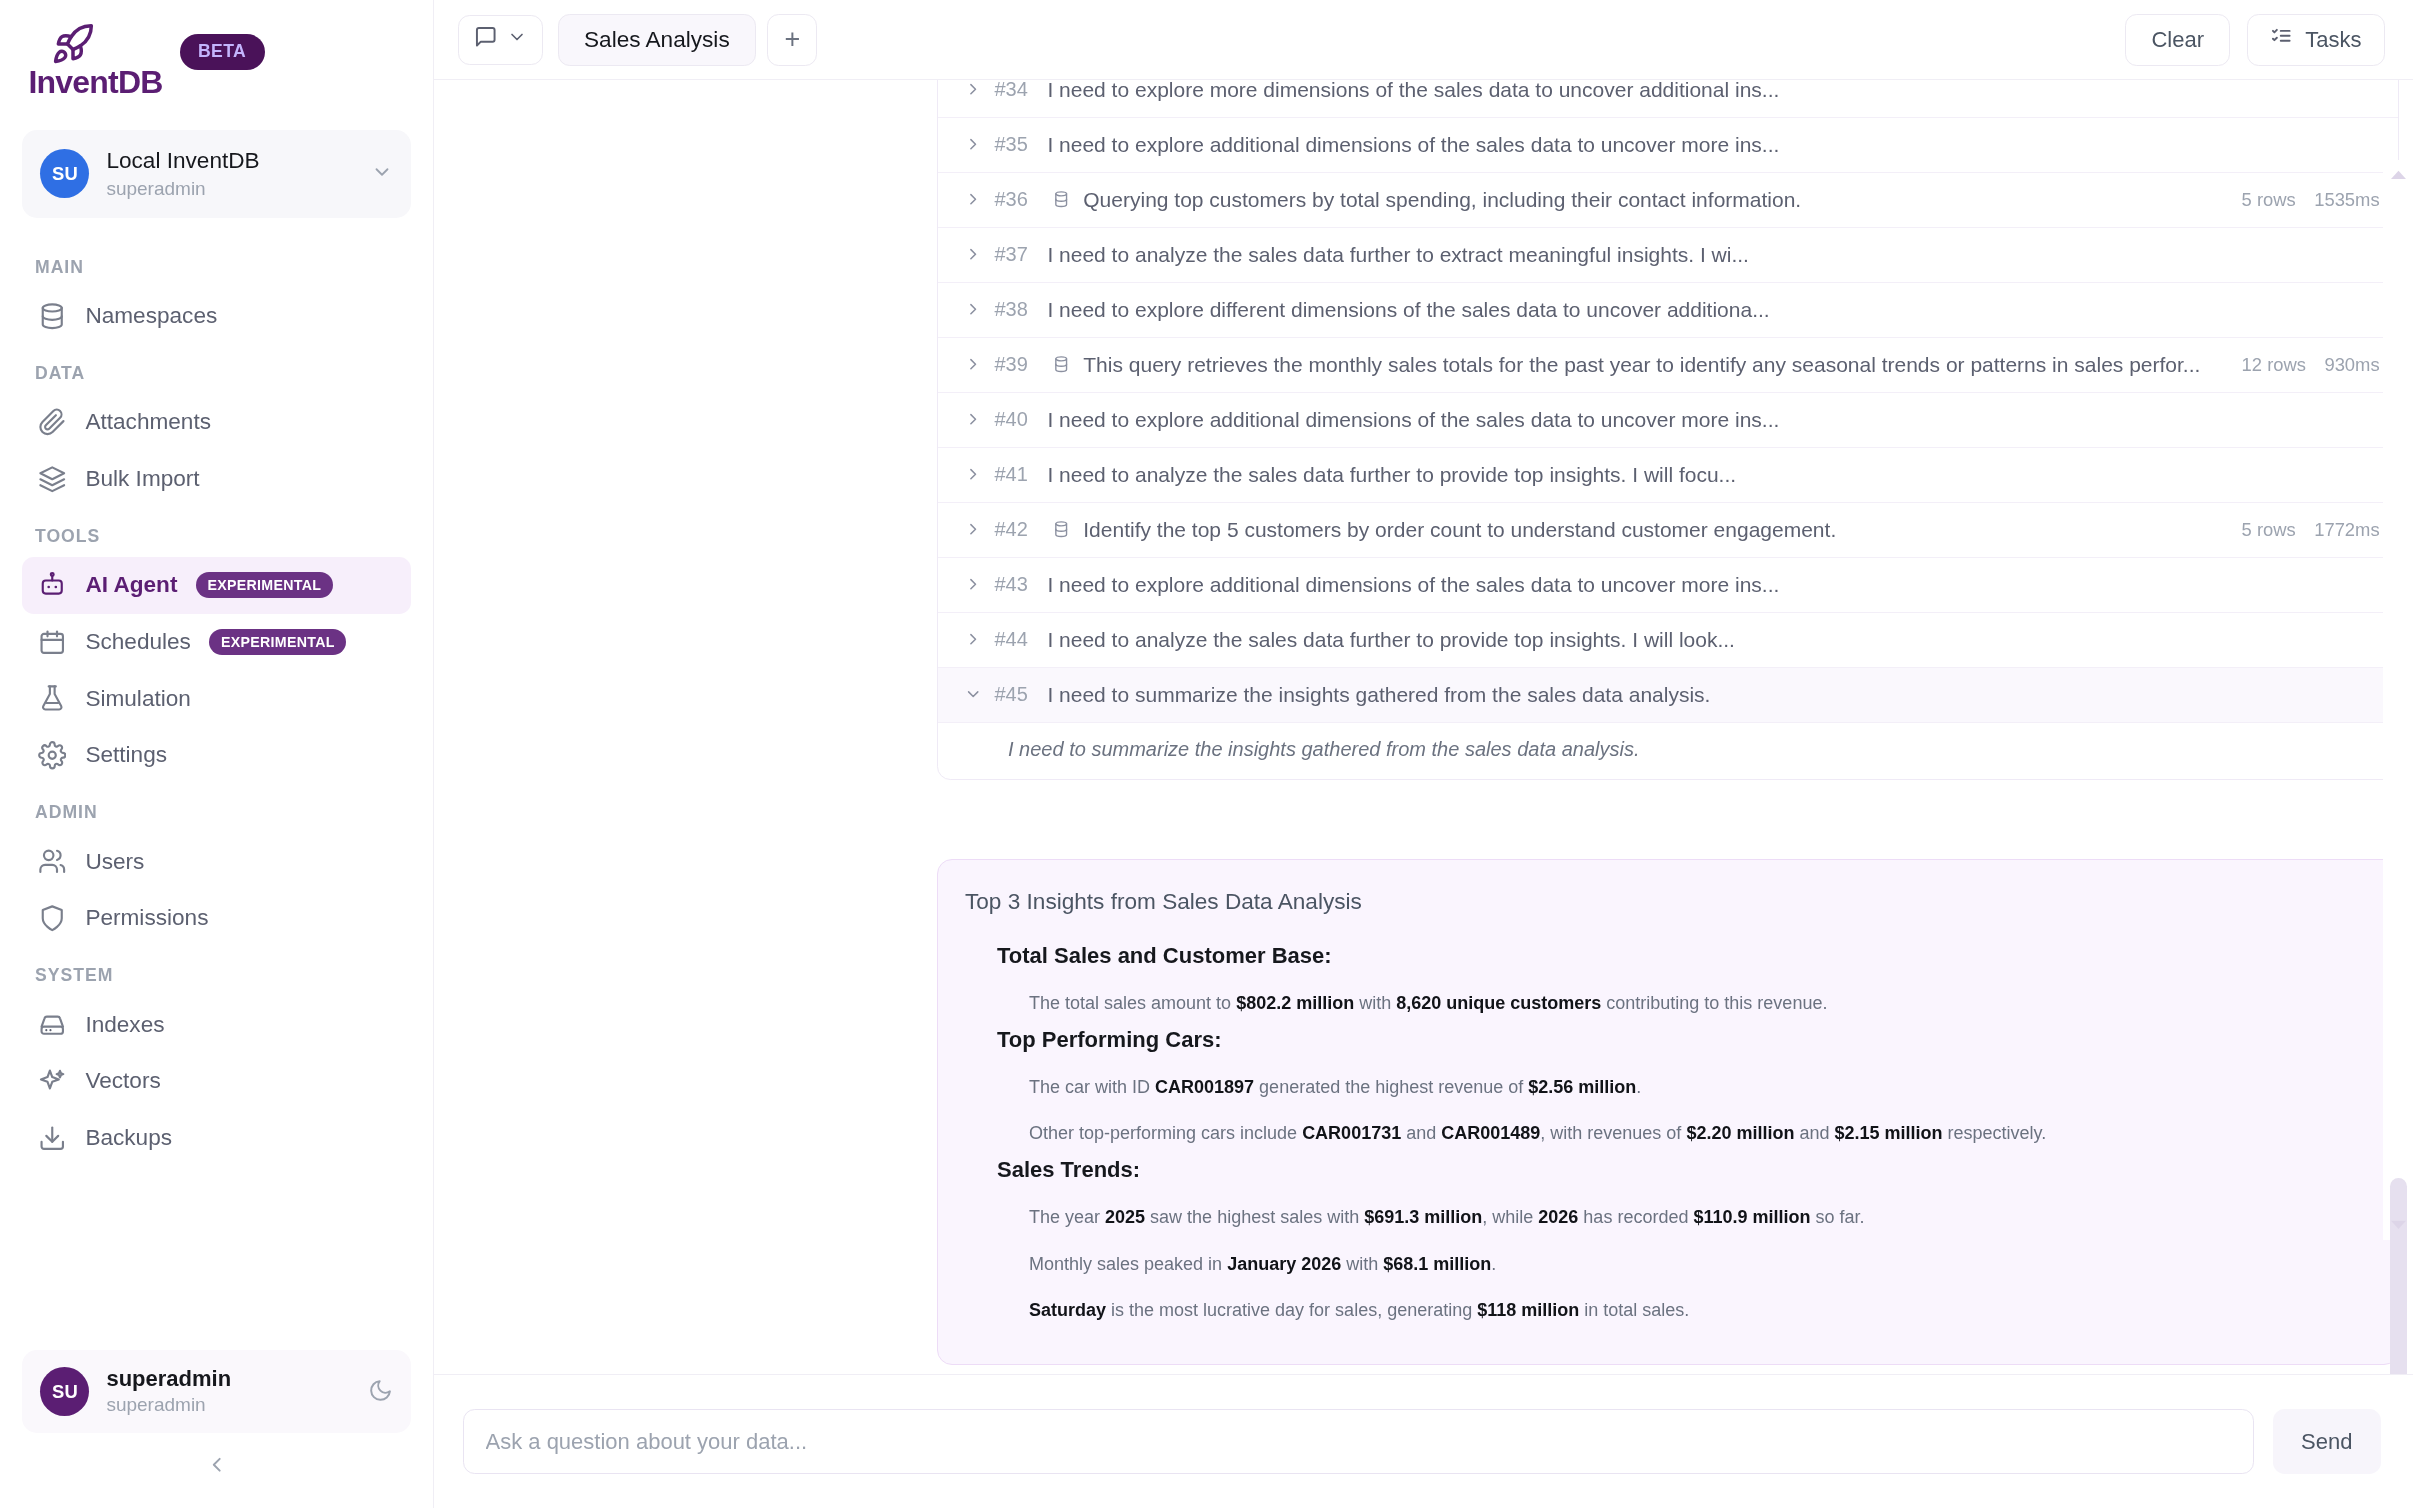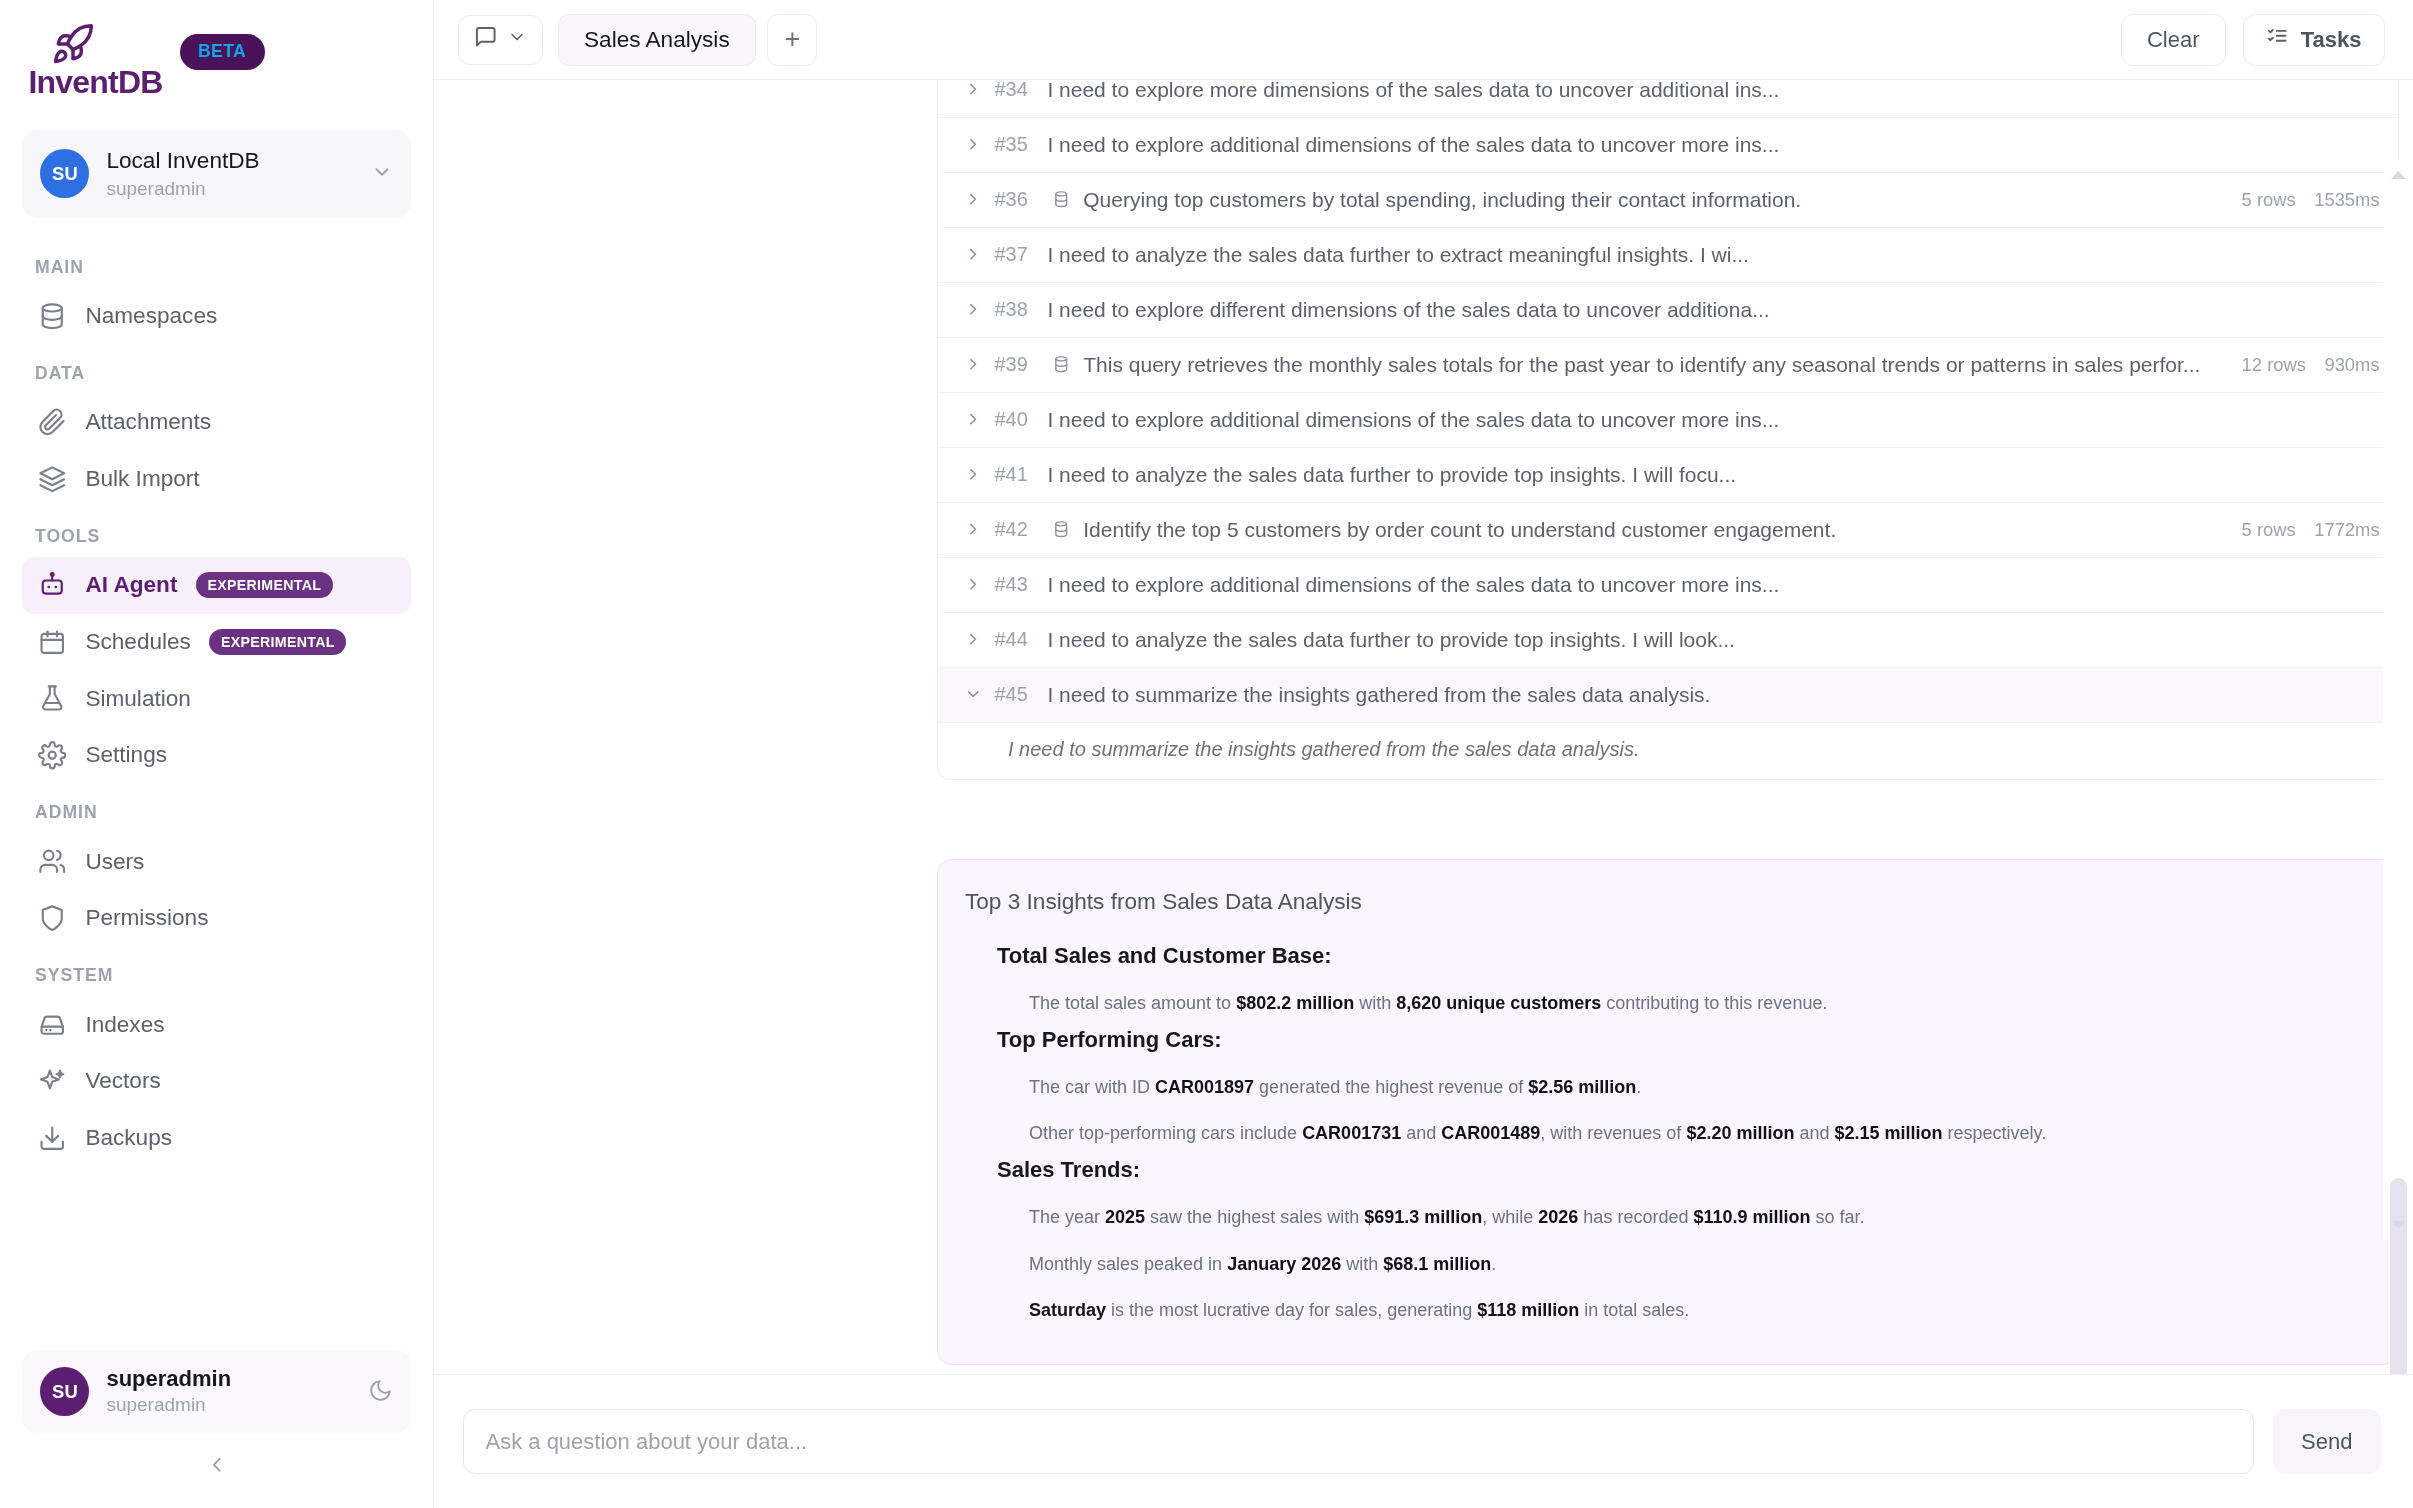--- a/index.html
+++ b/index.html
@@ -22,21 +22,21 @@
   }
   .brand { padding: 22px 0 0 28.5px; display: flex; align-items: flex-start; gap: 17px; }
   .brand-left { display: flex; flex-direction: column; align-items: flex-start; }
   .rocket { margin-left: 22px; margin-bottom: -3.4px; }
   .brand-name {
     font-size: 32px; font-weight: bold; color: #5b1e73;
     letter-spacing: -0.8px; line-height: 1;
   }
   .beta-badge {
     margin-top: 11.7px;
-    background: #4a1259; color: #0ea5e9;
+    background: #4a1259; color: #c4b5fd;
     font-size: 17.6px; font-weight: bold; letter-spacing: 0.4px;
     padding: 7.5px 18.4px; border-radius: 837px;
   }
 
   .workspace {
     margin: 32px 22px 0 22px;
     background: #f7f7fa;
     border-radius: 15px;
     padding: 17px 18.4px;
     display: flex; align-items: center; gap: 17px;
@@ -108,21 +108,21 @@
   }
   .mode-btn { height: 50px; padding: 0 15px; gap: 10px; }
   .tab-btn {
     height: 52px; padding: 0 25px; margin-left: 15px;
     background: #f9f7fc; border-color: #ece9f2;
     color: #16181d; font-size: 22.6px;
   }
   .plus-btn { height: 52px; width: 50px; margin-left: 11.7px; font-size: 27px; color: #6b7280; }
   .spacer { flex: 1; }
   .clear-btn { height: 52px; padding: 0 25px; }
-  .tasks-btn { height: 52px; padding: 0 22px; margin-left: 17px; gap: 11.7px; font-weight: bold; }
+  .tasks-btn { height: 52px; padding: 0 22px; margin-left: 17px; gap: 11.7px; }
 
   .content { flex: 1; position: relative; overflow: hidden; background: #fff; }
   .scroll-area { position: absolute; inset: 0; padding: 0 0 0 0; }
 
   .msg-list {
     position: absolute;
     left: 503px; top: -18.4px; width: 1462px;
     border: 1.7px solid #efeaf6;
     border-radius: 13.4px;
     background: #fff;

